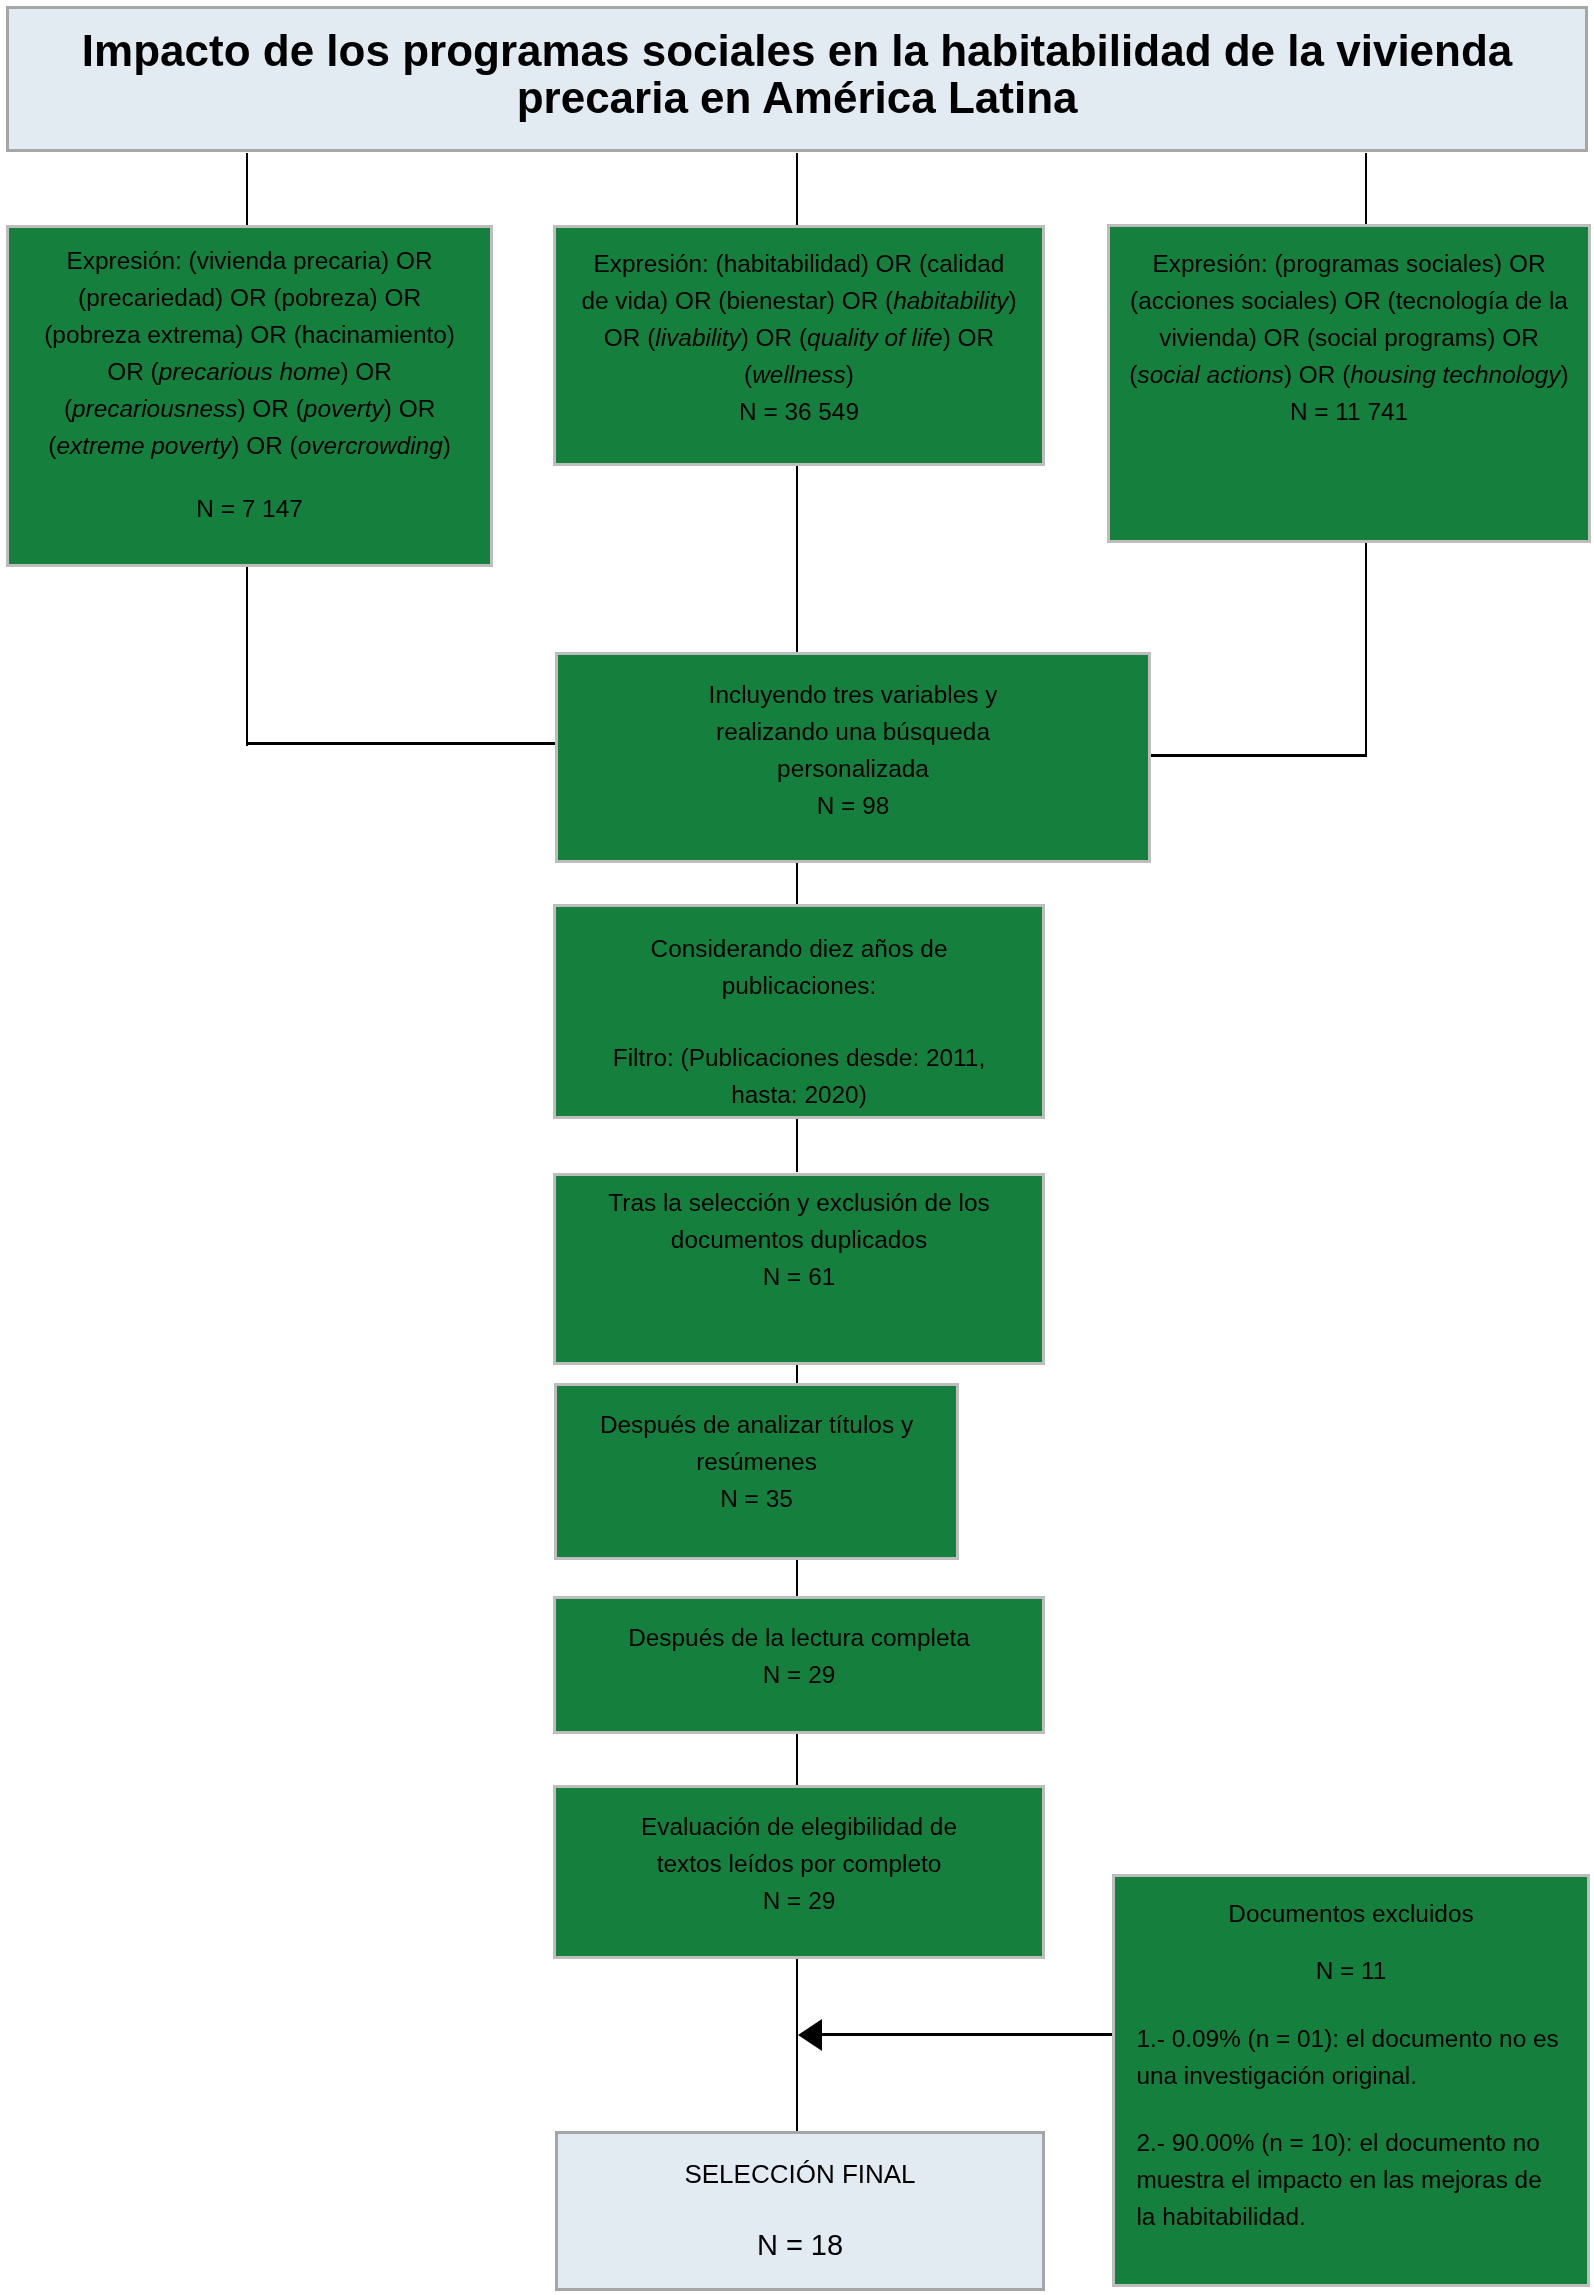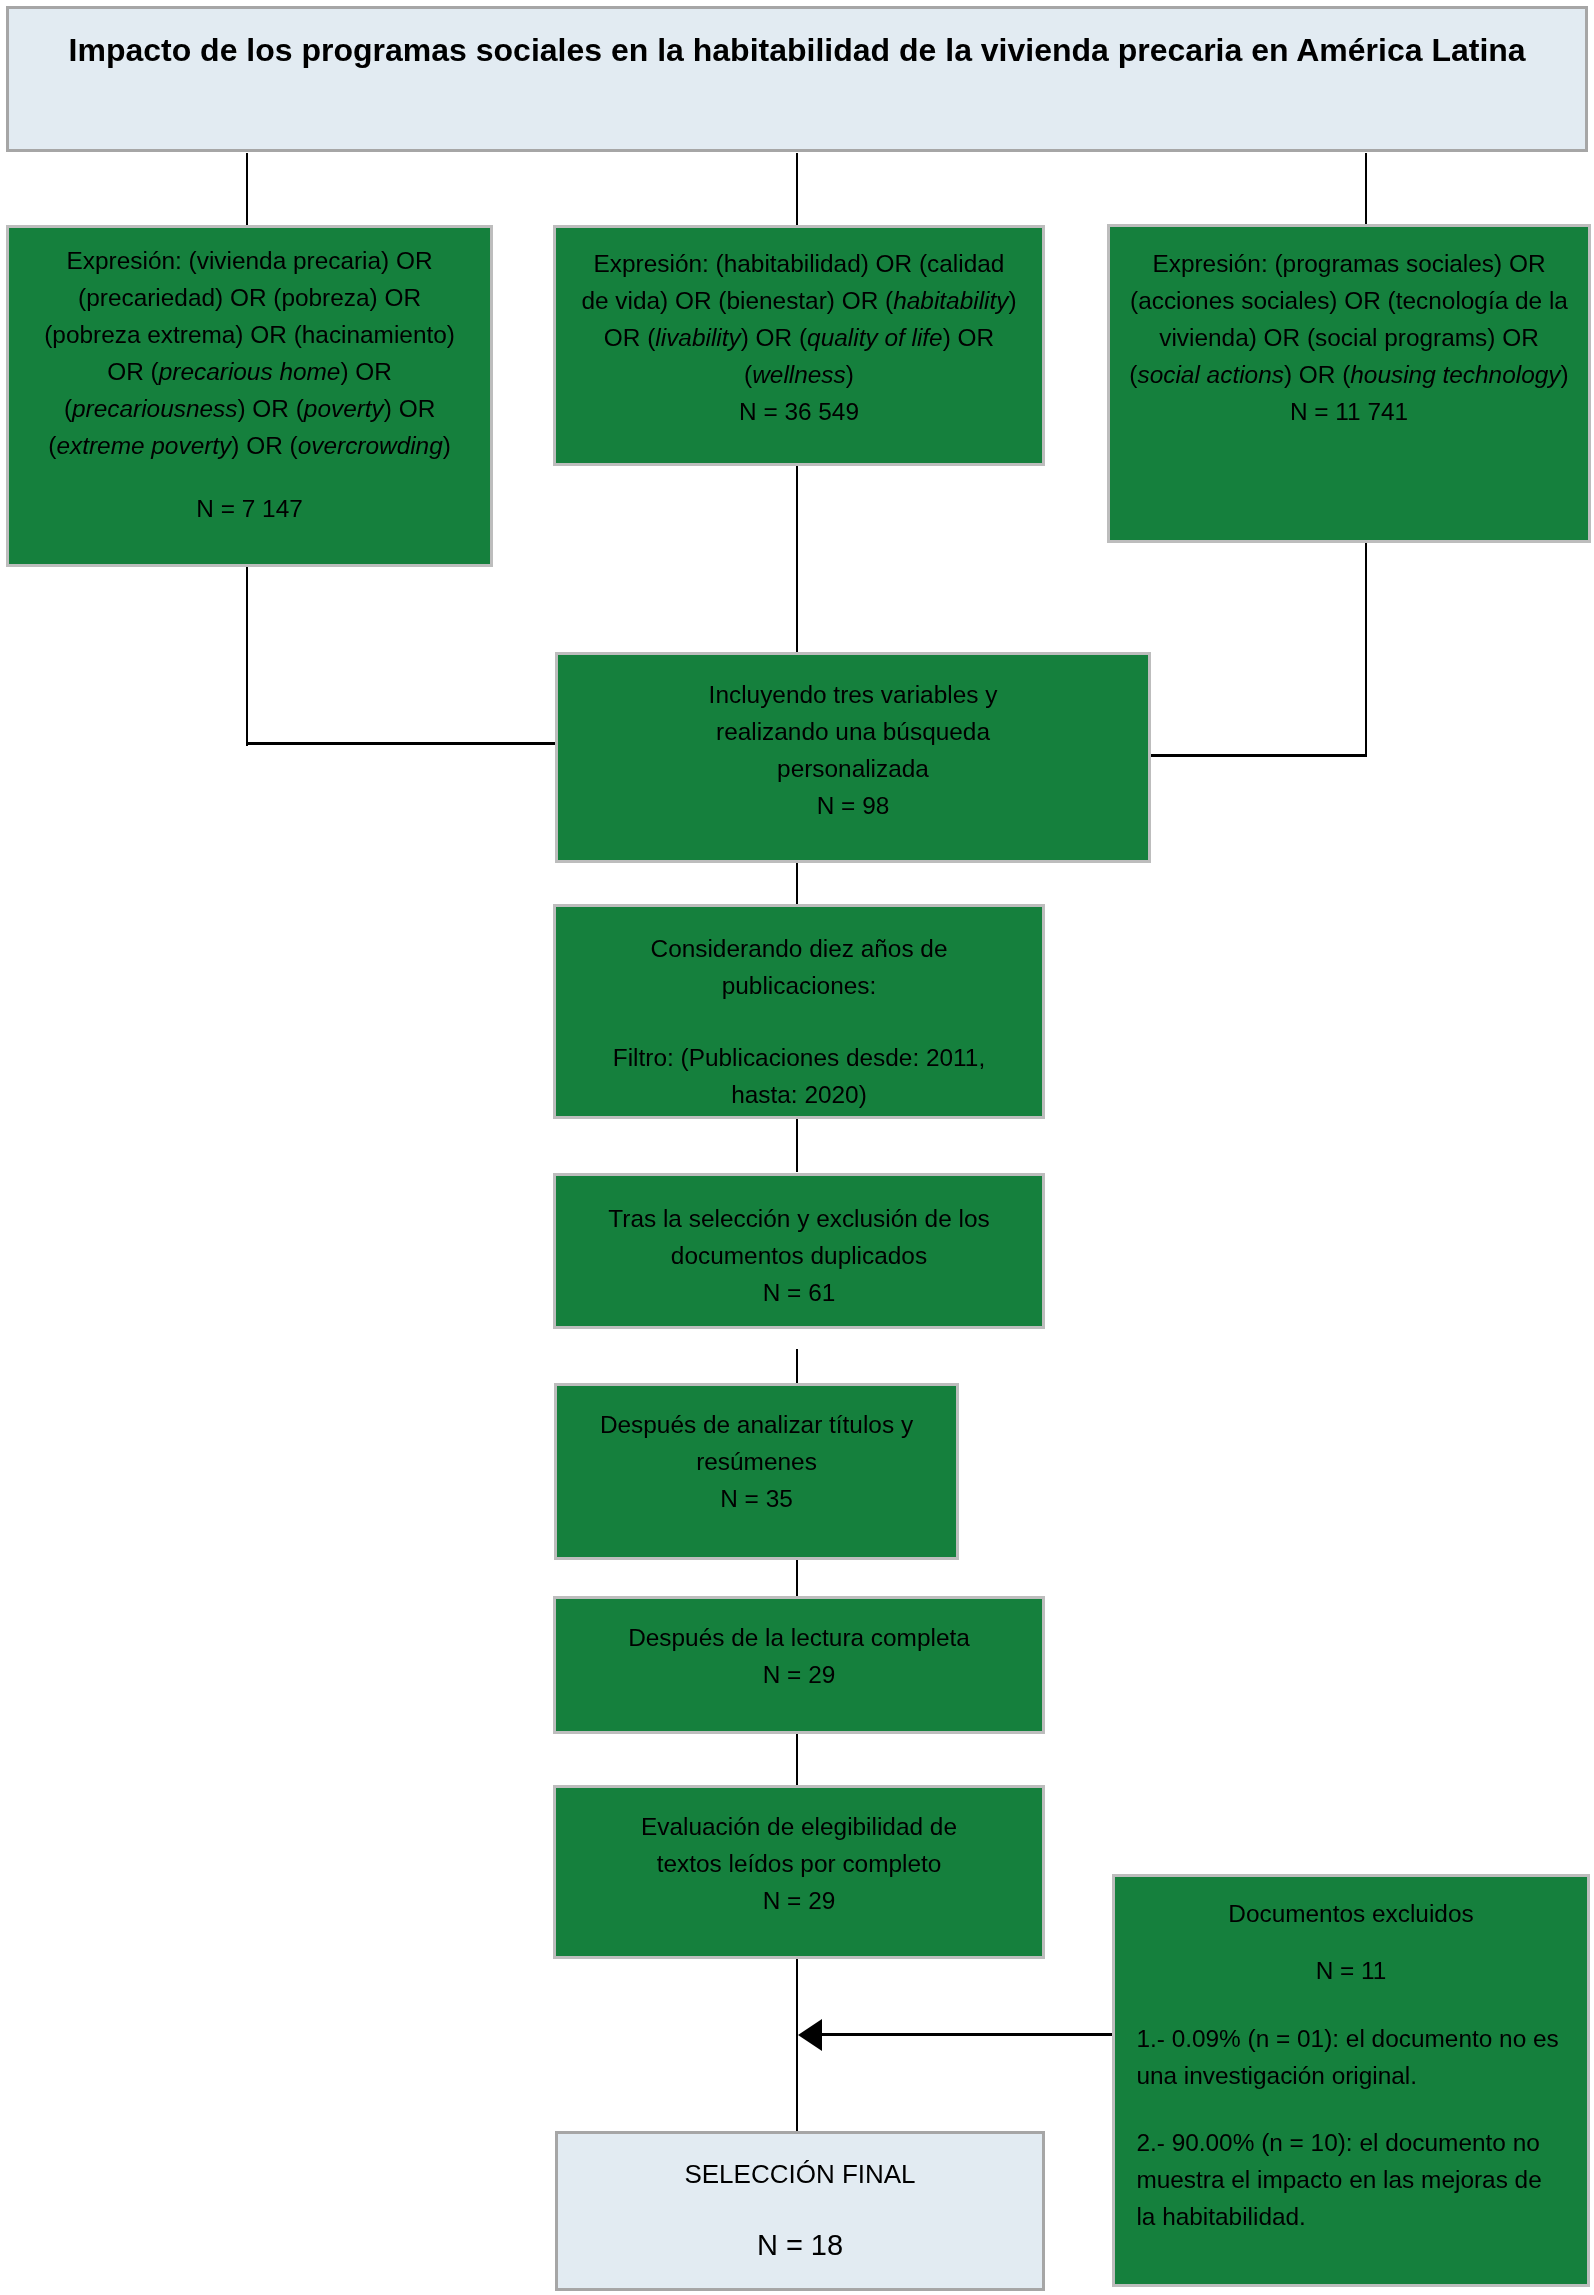--- a/index.html
+++ b/index.html
@@ -24,36 +24,36 @@
     border-color:#a6a6a6;
   }
   .box p{margin:0;}
   .it{font-style:italic;}
   .line{position:absolute;background:#000;}
 
   
   #title-box{
     left:6.1px;top:6.1px;width:1582px;height:146px;
     padding:18.3px 30.5px 0;
-    font-size:32px;font-weight:bold;line-height:47px;
+    font-size:44px;font-weight:bold;line-height:47px;
   }
 
   
   #box-expr-left {left:6.1px;   top:225px; width:487px; height:342px; padding:13.7px 20px 0;}
   #box-expr-left  .n-line{margin-top:26px;}
   #box-expr-mid  {left:553px; top:225px; width:492px; height:241px; padding:17px 21.4px 0;}
   #box-expr-right{left:1107px;top:224px; width:484px; height:319px; padding:18.3px 18.3px 0;}
 
   
   #box-incluyendo     {left:555px; top:652px;  width:596px; height:211px; padding:21.4px 23px 0;}
   #box-incluyendo p   {max-width:359px;margin:0 auto;}
   #box-considerando   {left:553px; top:904px; width:492px; height:215px; padding:23px 23px 0;}
   #box-considerando .p1{max-width:336px;margin:0 auto;}
   #box-considerando .p2{margin-top:35px;}
-  #box-tras           {left:553px; top:1173px; width:492px; height:156px; padding:24px 23px 0;}
+  #box-tras           {left:553px; top:1173px; width:492px; height:192px; padding:8px 23px 0;}
   #box-tras p         {max-width:412px;margin:0 auto;}
   #box-despues-titulos{left:554px; top:1383px; width:405px; height:177px; padding:20px 23px 0;}
   #box-despues-titulos p{max-width:381px;margin:0 auto;}
   #box-despues-lectura{left:553px; top:1596px; width:492px; height:138px; padding:20px 23px 0;}
   #box-evaluacion     {left:553px; top:1785px; width:492px; height:174px; padding:20px 23px 0;}
   #box-evaluacion p   {max-width:381px;margin:0 auto;}
 
   .n-line{margin-top:35px;}
 
   

